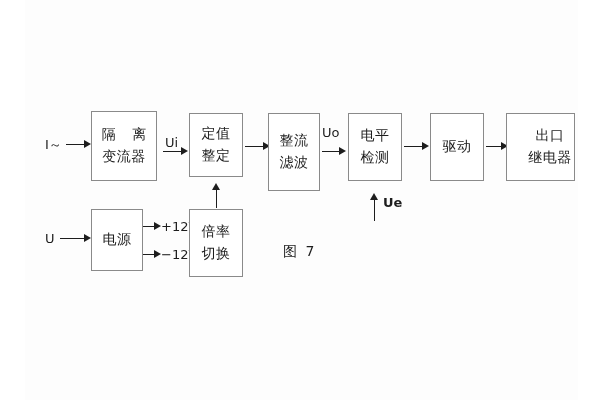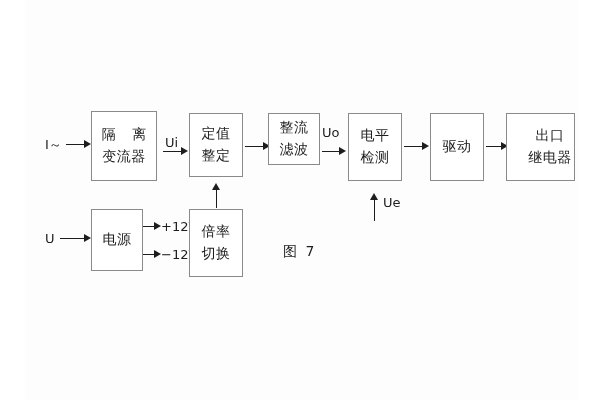--- a/index.html
+++ b/index.html
@@ -133,21 +133,21 @@
   <div class="block" style="left:189px; top:113px; width:54px; height:64px;">
     <span class="ln">定值</span>
     <span class="ln">整定</span>
   </div>
 
   <div class="arrow-h" style="left:245px; top:142px; width:25px;">
     <div class="shaft" style="width:18px;"></div>
     <div class="head" style="left:18px;"></div>
   </div>
 
-  <div class="block" style="left:268px; top:113px; width:52px; height:52px;">
+  <div class="block" style="left:268px; top:113px; width:52px; height:78px;">
     <span class="ln">整流</span>
     <span class="ln">滤波</span>
   </div>
 
   <div class="label" style="left:322px; top:126px;">Uo</div>
 
   <div class="arrow-h" style="left:322px; top:147px; width:24px;">
     <div class="shaft" style="width:17px;"></div>
     <div class="head" style="left:17px;"></div>
   </div>
@@ -207,17 +207,17 @@
   <div class="arrow-v" style="left:212px; top:183px; height:25px;">
     <div class="shaft" style="top:6px; height:19px;"></div>
     <div class="head" style="top:0;"></div>
   </div>
 
 
   <div class="arrow-v" style="left:370px; top:193px; height:28px;">
     <div class="shaft" style="top:6px; height:22px;"></div>
     <div class="head" style="top:0;"></div>
   </div>
-  <div class="label" style="left:383px; top:196px;">Ue</div>
+  <div class="label" style="left:383px; top:196px;font-weight:bold;">Ue</div>
 
   <div class="caption" style="left:283px; top:243px;">图 7</div>
 
 </div>
 
 </body></html>

